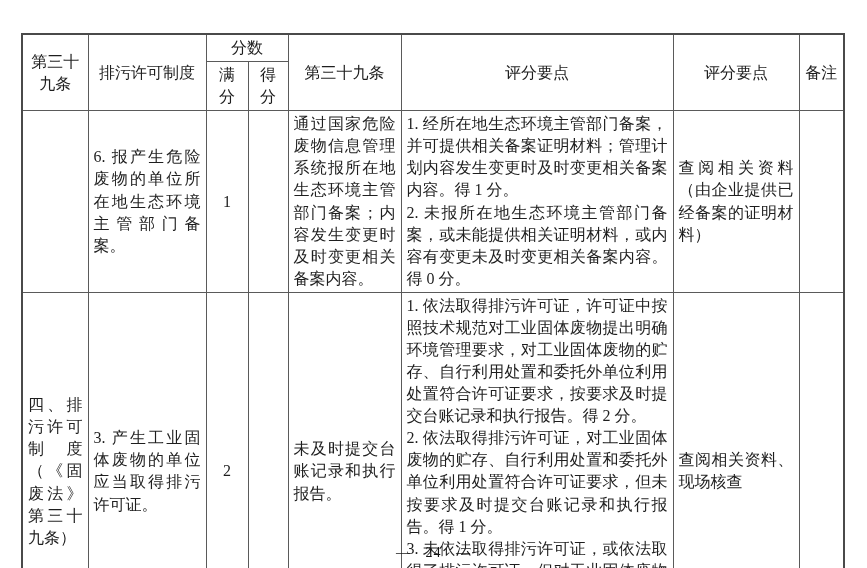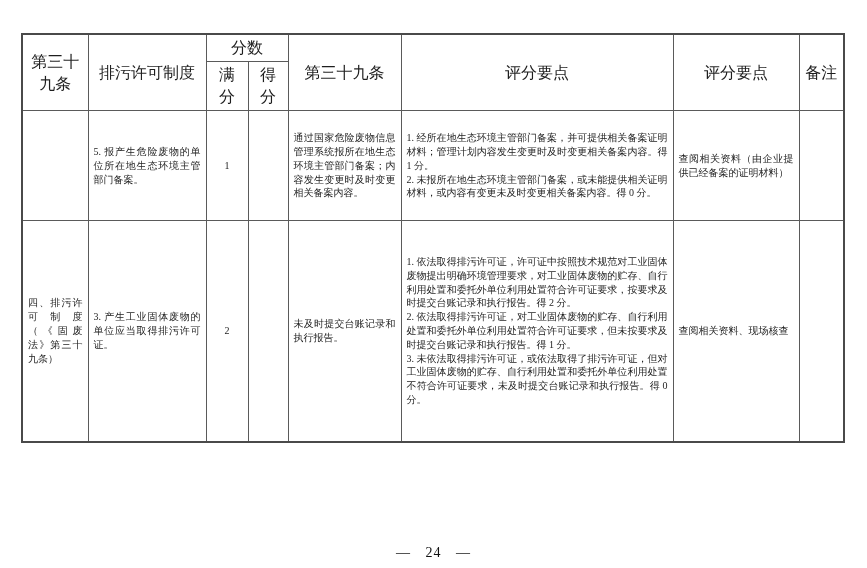--- a/index.html
+++ b/index.html
@@ -25,21 +25,21 @@
     top: 33px;
     width: 822px;
     border-collapse: collapse;
     table-layout: fixed;
     border: 2px solid #4a4a4a;
   }
   .eval-table th,
   .eval-table td {
     border: 1px solid #5a5a5a;
     font-weight: normal;
-    font-size: 10px;
+    font-size: 16px;
     line-height: 1.38;
     padding: 2px 5px;
     vertical-align: middle;
     overflow: hidden;
     word-break: break-all;
   }
   .eval-table th {
     text-align: center;
     font-size: 16px;
   }
@@ -91,21 +91,21 @@
       </tr>
       <tr class="hdr-sub">
         <th>满分</th>
         <th>得分</th>
       </tr>
     </thead>
 
     <tbody>
       <tr class="row-1">
         <td class="j"></td>
-        <td class="j">5. 报产生危险废物的单位所在地生态环境主管部门备案。</td>
+        <td class="j">6. 报产生危险废物的单位所在地生态环境主管部门备案。</td>
         <td class="c">1</td>
         <td class="c"></td>
         <td class="j">通过国家危险废物信息管理系统报所在地生态环境主管部门备案；内容发生变更时及时变更相关备案内容。</td>
         <td class="j pre">1. 经所在地生态环境主管部门备案，并可提供相关备案证明材料；管理计划内容发生变更时及时变更相关备案内容。得 1 分。
 2. 未报所在地生态环境主管部门备案，或未能提供相关证明材料，或内容有变更未及时变更相关备案内容。得 0 分。</td>
         <td class="j">查阅相关资料（由企业提供已经备案的证明材料）</td>
         <td class="c"></td>
       </tr>
       <tr class="row-2">
         <td class="j">四、排污许可制度（《固废法》第三十九条）</td>

